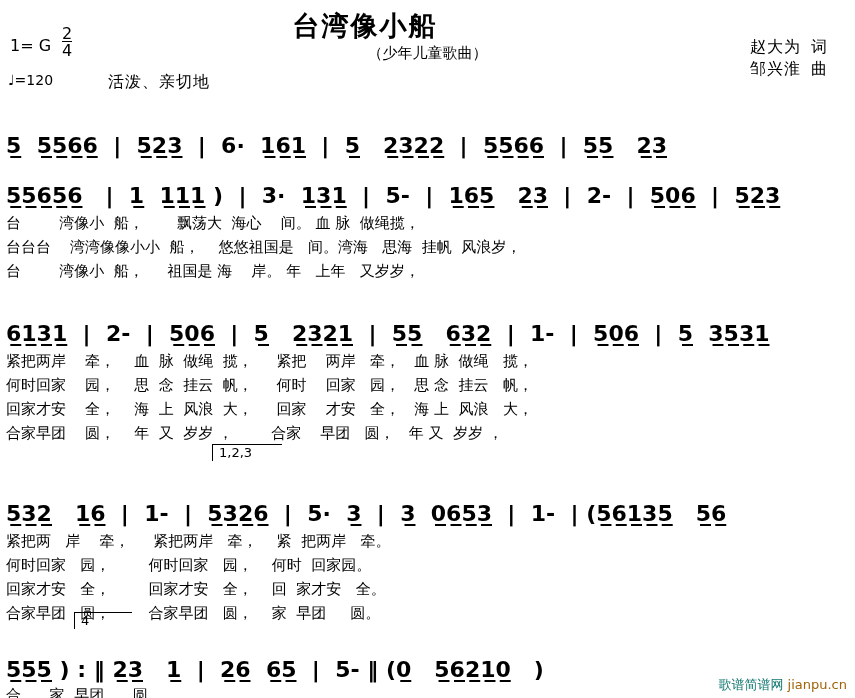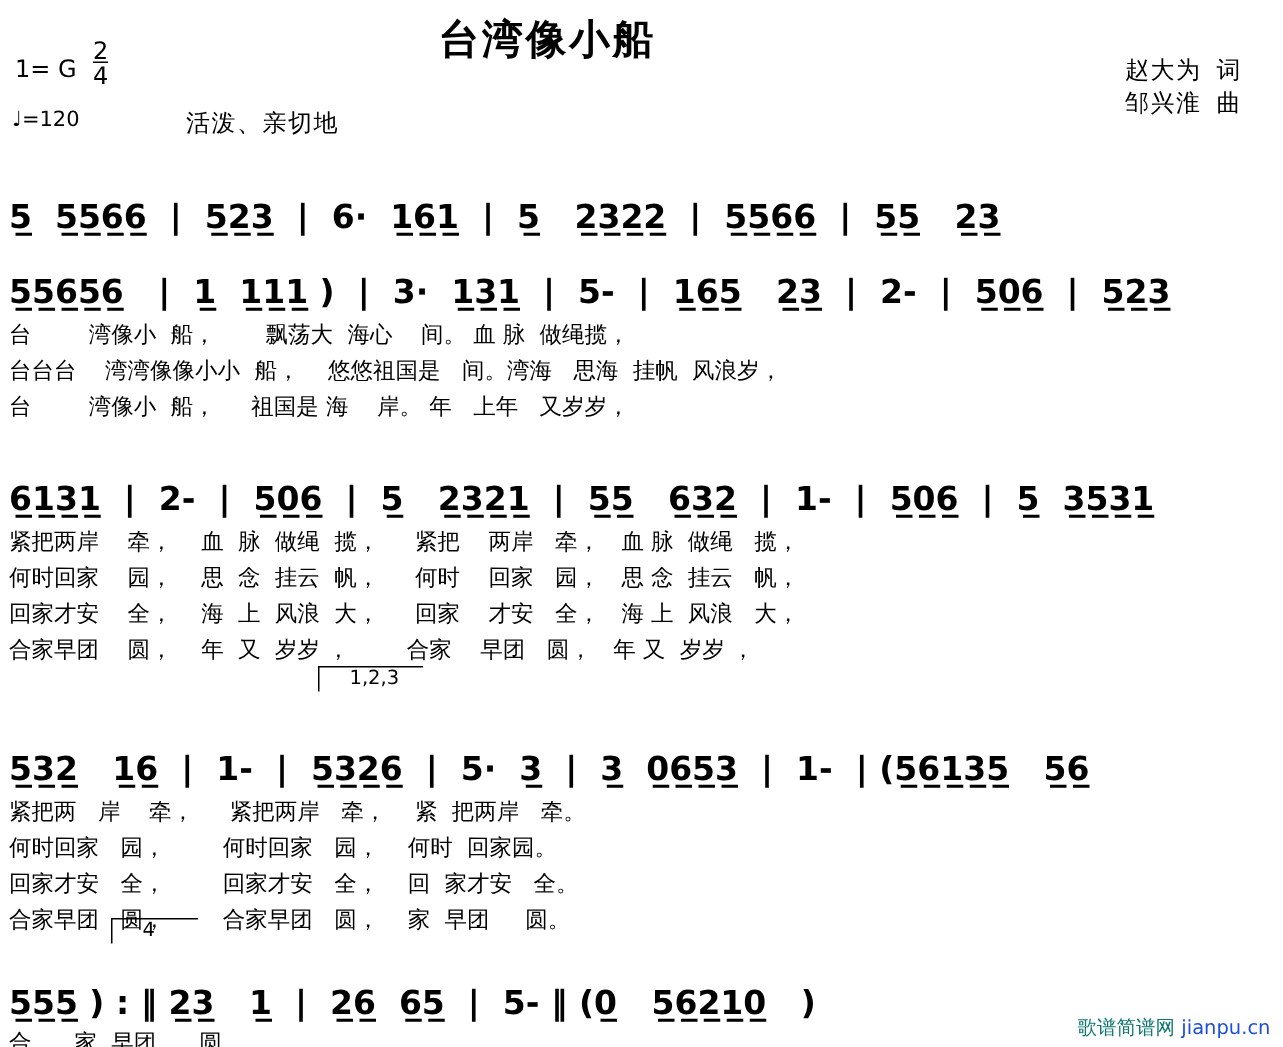--- a/index.html
+++ b/index.html
@@ -56,21 +56,20 @@
   .tempo{
     position:absolute;left:8px;top:72px;
     font-family:"DejaVu Sans", sans-serif;
     font-size:14px;
   }
   .expression{
     position:absolute;left:108px;top:72px;
     font-family:"DejaVu Sans", sans-serif;
     font-size:16px;
     letter-spacing:1px;
-    margin-left:16px;
   }
 
   
   .system{position:absolute;left:0;width:855px;}
   .numline{
     position:absolute;left:0;width:770px;
     font-family:"DejaVu Sans", sans-serif;
     font-size:22px;
     font-weight:bold;
     white-space:pre;
@@ -88,39 +87,40 @@
     letter-spacing:0px;
   }
   .numline .nl{position:absolute;left:6px;}
 
   .bracket{
     position:absolute;
     font-family:"DejaVu Sans", sans-serif;
     font-size:13px;
     border-left:1.5px solid #000;
     border-top:1.5px solid #000;
-    padding-left:20px;
+    padding-left:6px;
     height:17px;
     box-sizing:border-box;
   }
   .footer{
     position:absolute;right:8px;bottom:4px;
     font-family:"DejaVu Sans", sans-serif;
     font-size:13px;
     color:#1a4b8c;
   }
-  .footer .site{color:#1d4ed8;}
+  .footer .site{color:#a16207;}
   .footer .label{color:#0f766e;}
 </style>
 </head>
 <body>
 
 <div class="sheet">
 
   <div class="title">台湾像小船</div>
+  <div class="subtitle">（少年儿童歌曲）</div>
 
   <div class="credits">
     <div>
       <span class="name">赵大为</span><span class="role">词</span>
     </div>
     <div>
       <span class="name">邹兴淮</span><span class="role">曲</span>
     </div>
   </div>
 

